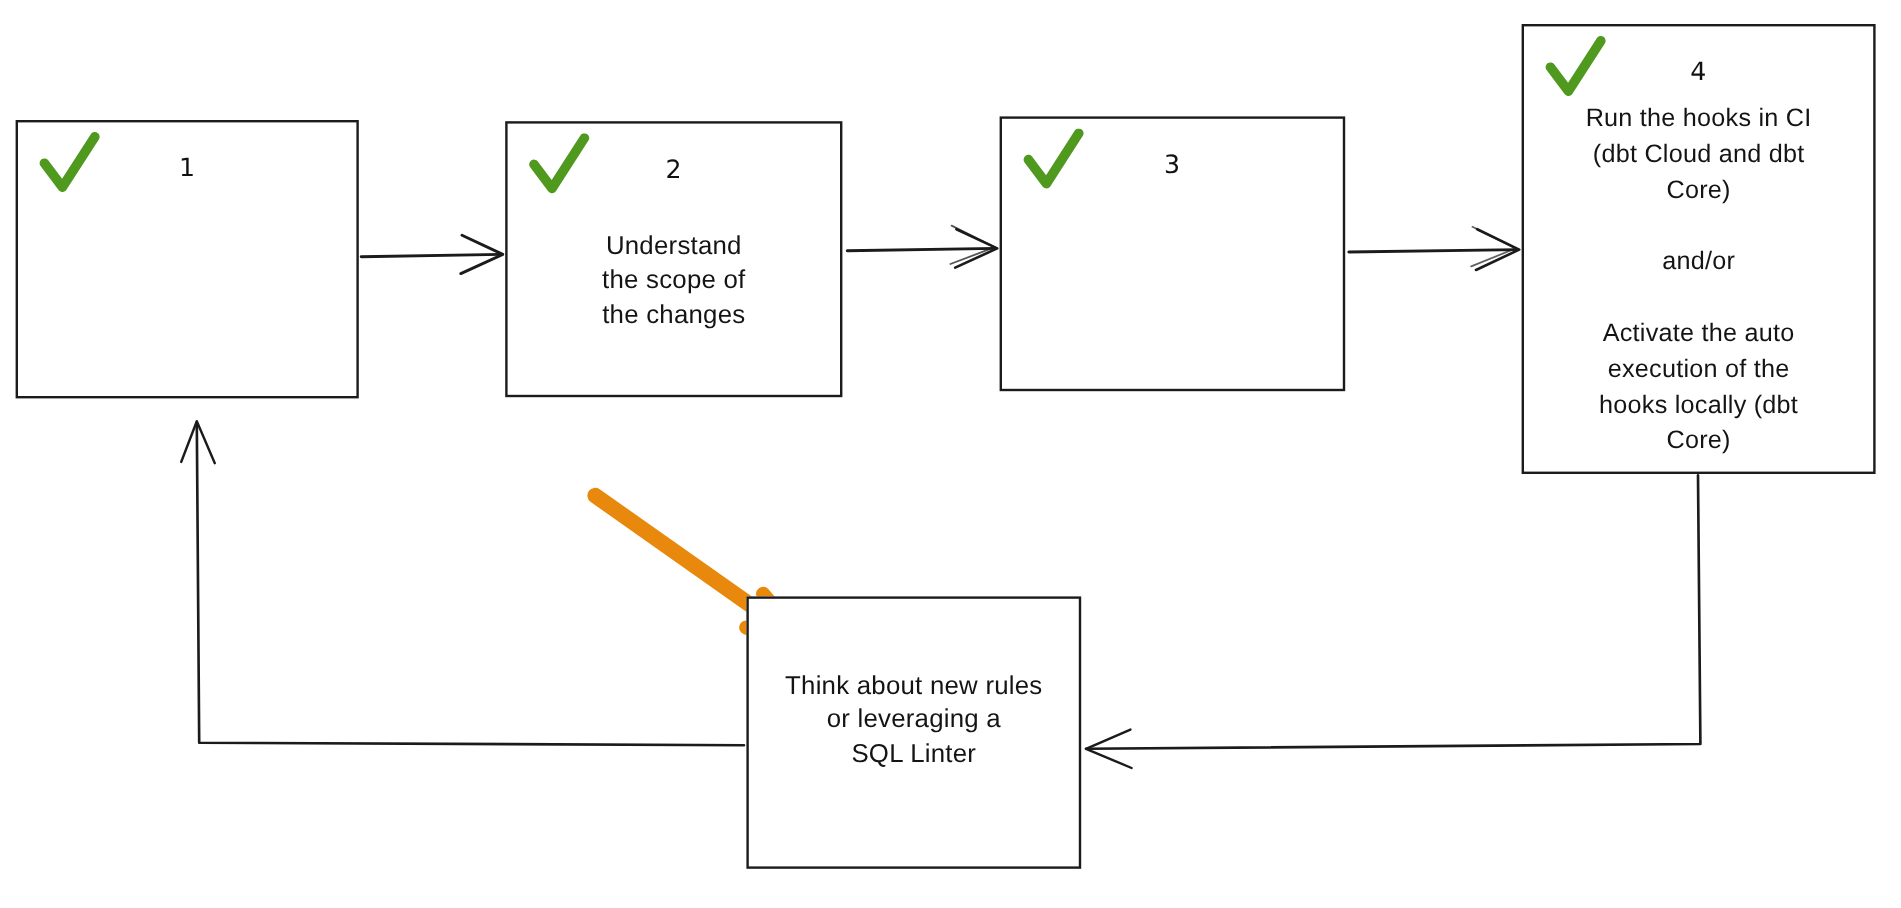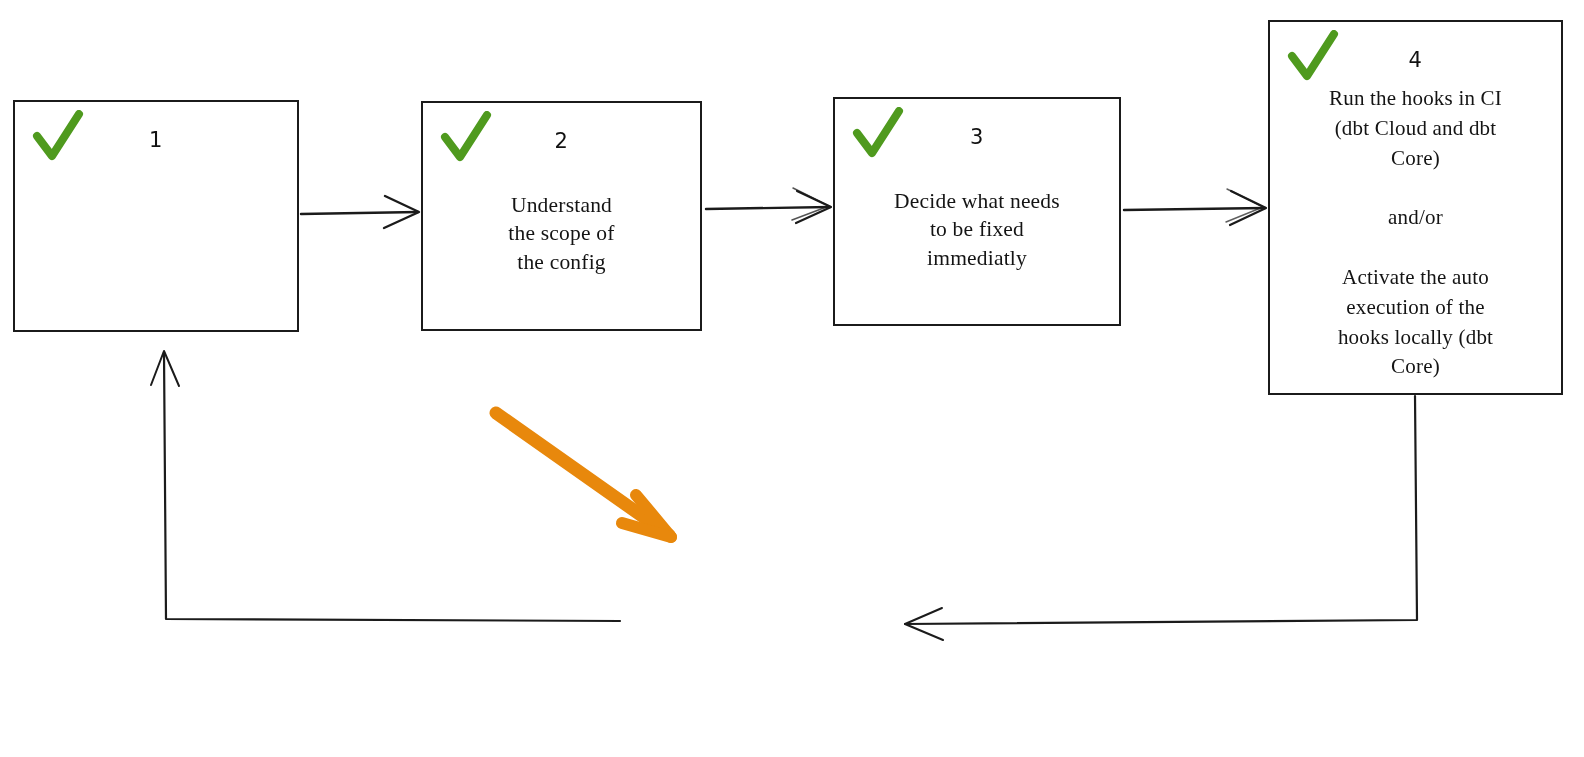--- a/index.html
+++ b/index.html
@@ -57,21 +57,21 @@
   .node-body {
     position: absolute;
     left: 6px;
     right: 6px;
     text-align: center;
     font-size: 21.5px;
     line-height: 1.32;
     color: #141414;
     letter-spacing: 0.2px;
     white-space: pre-line;
-    font-family: Liberation Serif, serif;
+    font-family: Liberation Sans, sans-serif;
   }
 
   
   #node-1 { left: 13px;   top: 100px; width: 286px; height: 232px; }
   #node-2 { left: 421px;  top: 101px; width: 281px; height: 230px; }
   #node-3 { left: 833px;  top: 97px;  width: 288px; height: 229px; }
   #node-4 { left: 1268px; top: 20px;  width: 295px; height: 375px; }
   #node-5 { left: 622px;  top: 497px; width: 279px; height: 227px; }
 
   #node-1 .node-body { top: 88px; }
@@ -133,33 +133,30 @@
   </div>
 
   <div class="node" id="node-2">
     <div class="node-inner">
       <svg class="check" viewBox="0 0 56 56">
         <path d="M6,26 L21,46 L48,4" fill="none" stroke="#4f9a1e" stroke-width="8" stroke-linecap="round" stroke-linejoin="round"></path>
       </svg>
       <div class="node-num">2</div>
       <div class="node-body">Understand
 the scope of
-the config</div>
+the changes</div>
     </div>
   </div>
 
   <div class="node" id="node-3">
     <div class="node-inner">
       <svg class="check" viewBox="0 0 56 56">
         <path d="M6,26 L21,46 L48,4" fill="none" stroke="#4f9a1e" stroke-width="8" stroke-linecap="round" stroke-linejoin="round"></path>
       </svg>
       <div class="node-num">3</div>
-      <div class="node-body">Decide what needs
-to be fixed
-immediatly</div>
     </div>
   </div>
 
   <div class="node" id="node-4">
     <div class="node-inner">
       <svg class="check" viewBox="0 0 56 56">
         <path d="M6,26 L21,46 L48,4" fill="none" stroke="#4f9a1e" stroke-width="8" stroke-linecap="round" stroke-linejoin="round"></path>
       </svg>
       <div class="node-num">4</div>
       <div class="node-body">Run the hooks in CI
@@ -168,14 +165,22 @@
 
 and/or
 
 Activate the auto
 execution of the
 hooks locally (dbt
 Core)</div>
     </div>
   </div>
 
+  <div class="node" id="node-5">
+    <div class="node-inner">
+
+      <div class="node-body">Think about new rules
+or leveraging a
+SQL Linter</div>
+    </div>
+  </div>
 
 </div>
 
 </body></html>

